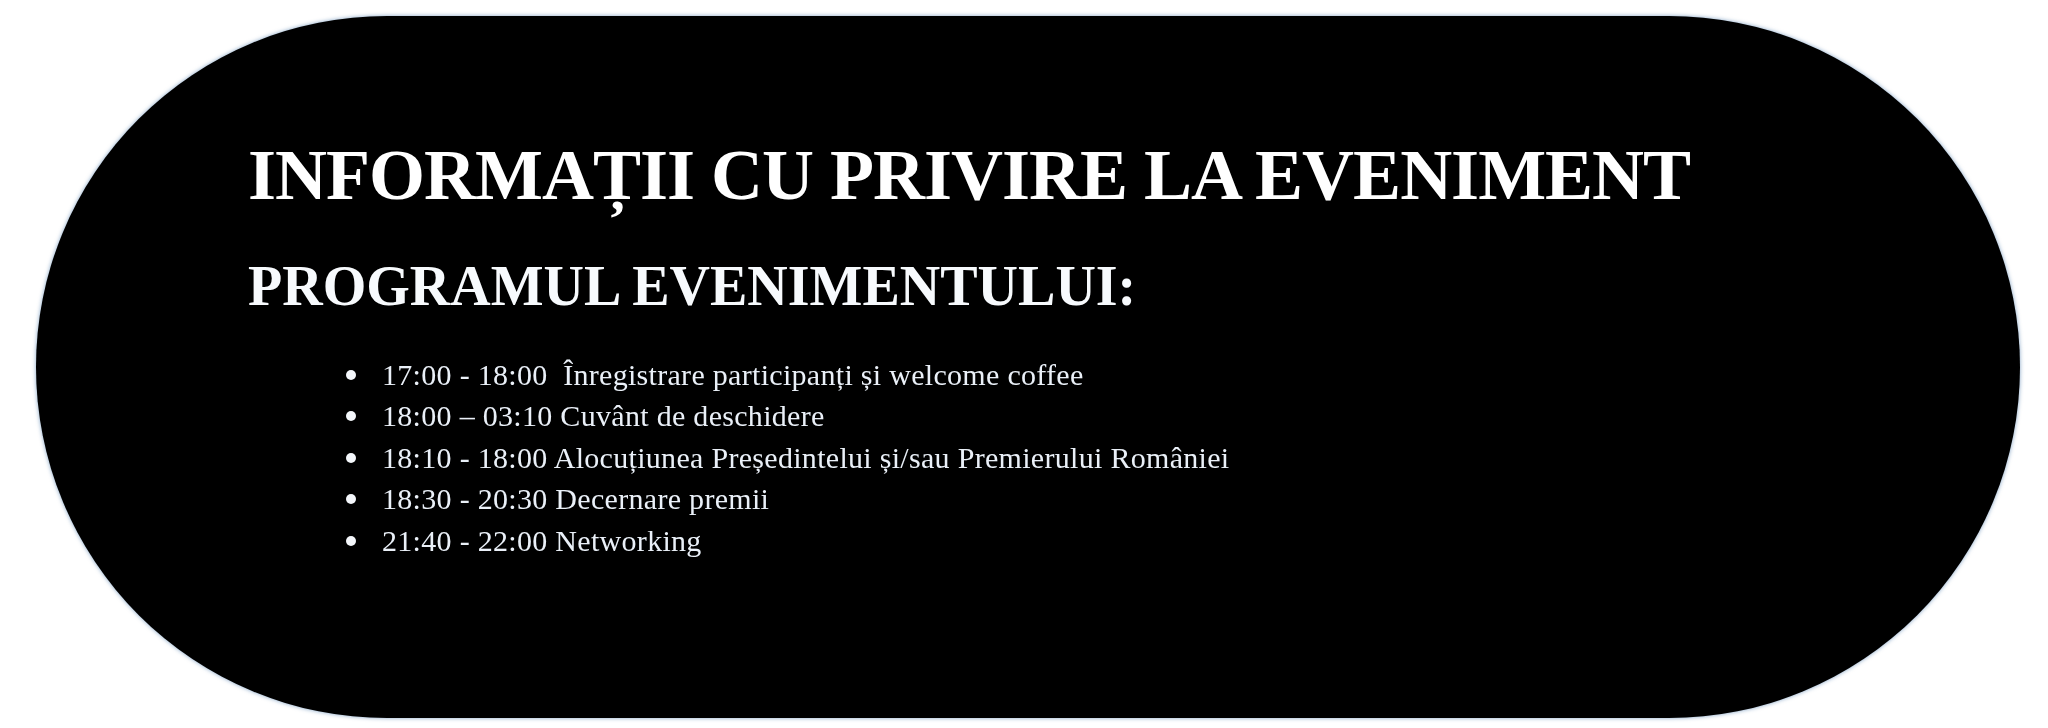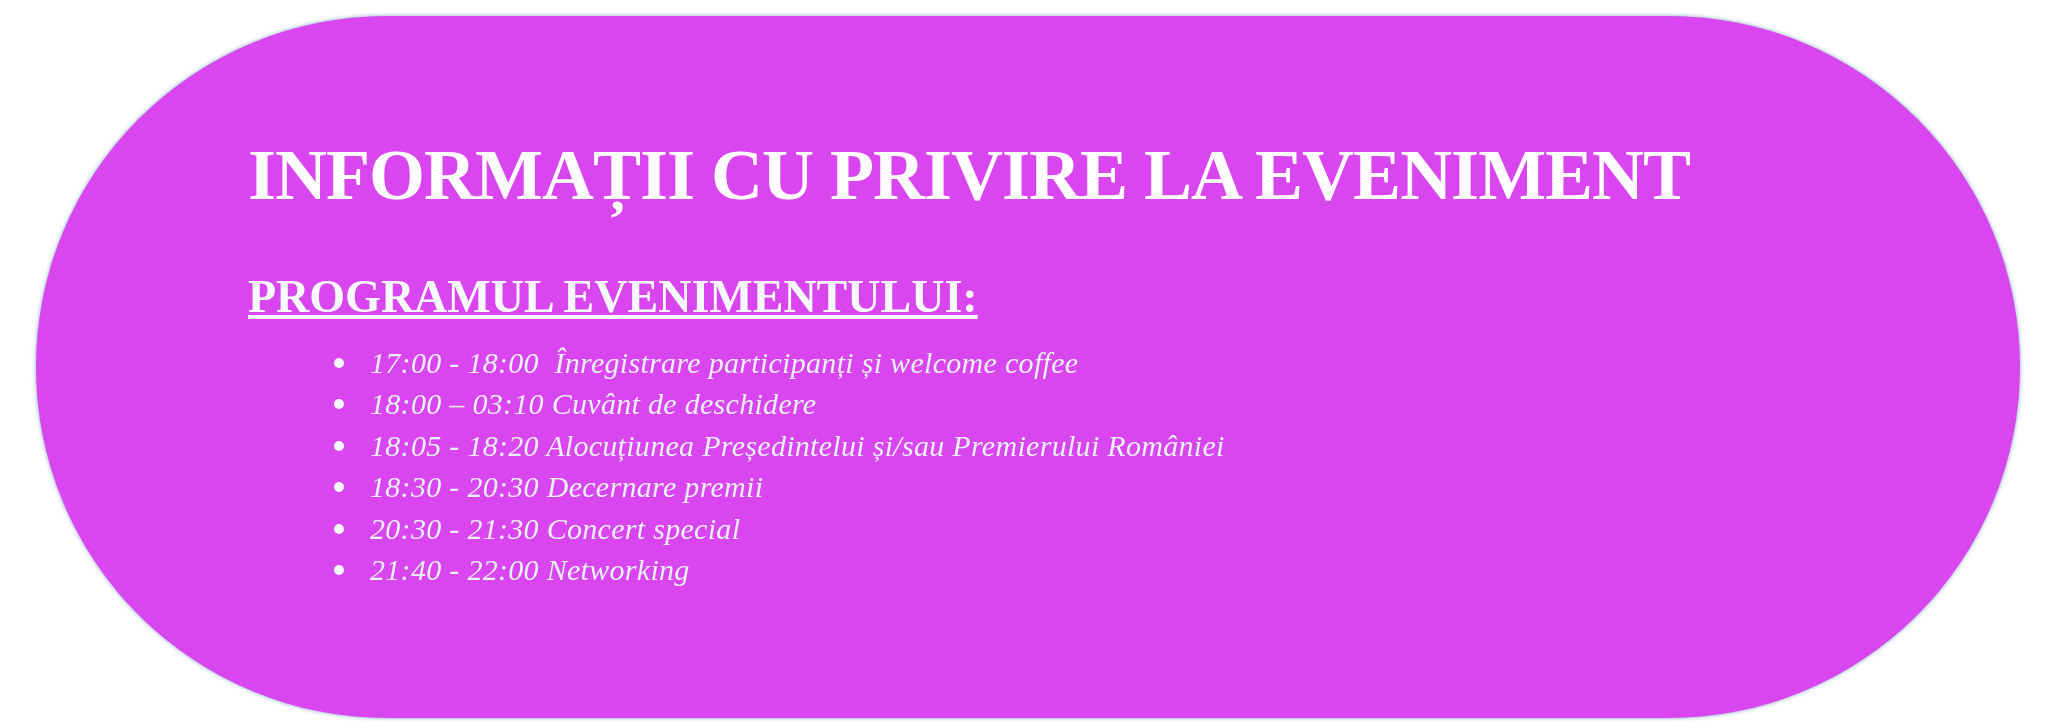--- a/index.html
+++ b/index.html
@@ -34,36 +34,34 @@
     font-size: 72px;
     font-weight: bold;
     letter-spacing: -1px;
     line-height: 1.05;
     color: #ffffff;
     white-space: pre;
   }
   .program-heading {
     position: absolute;
     left: 212px;
-    top: 256px;
-    font-size: 46px;
+    top: 240px;
+    font-size: 56px;
     font-weight: bold;
     line-height: 1.1;
     color: #f7fafd;
     white-space: pre;
-    text-decoration: underline;
   }
   .schedule-list {
     position: absolute;
     left: 294px;
     top: 322px;
-    margin: 4px;
+    margin: 16px;
     padding: 0;
     list-style: none;
-    font-style: italic;
   }
   .schedule-item {
     position: relative;
     height: 41.5px;
     display: flex;
     align-items: center;
     padding-left: 36px;
   }
   .bullet-dot {
     position: absolute;
@@ -80,46 +78,42 @@
     font-weight: 400;
     color: #eaf0f8;
     white-space: pre;
     letter-spacing: 0.3px;
   }
 </style>
 </head>
 <body>
 
 <div class="canvas" style="background: rgb(255, 255, 255);">
-  <div class="event-card" style="background: #d946ef;">
+  <div class="event-card" style="background: #000000;">
 
     <div class="event-title" style="color: rgb(255, 255, 255);">INFORMAȚII CU PRIVIRE LA EVENIMENT</div>
 
     <div class="program-heading">PROGRAMUL EVENIMENTULUI:</div>
 
     <ul class="schedule-list">
       <li class="schedule-item">
         <span class="bullet-dot"></span>
         <span class="schedule-item-text">17:00 - 18:00  Înregistrare participanți și welcome coffee</span>
       </li>
       <li class="schedule-item">
         <span class="bullet-dot"></span>
         <span class="schedule-item-text">18:00 – 03:10 Cuvânt de deschidere</span>
       </li>
       <li class="schedule-item">
         <span class="bullet-dot"></span>
-        <span class="schedule-item-text">18:05 - 18:20 Alocuțiunea Președintelui și/sau Premierului României</span>
+        <span class="schedule-item-text">18:10 - 18:00 Alocuțiunea Președintelui și/sau Premierului României</span>
       </li>
       <li class="schedule-item">
         <span class="bullet-dot"></span>
         <span class="schedule-item-text">18:30 - 20:30 Decernare premii</span>
-      </li>
-      <li class="schedule-item">
-        <span class="bullet-dot"></span>
-        <span class="schedule-item-text">20:30 - 21:30 Concert special</span>
       </li>
       <li class="schedule-item">
         <span class="bullet-dot"></span>
         <span class="schedule-item-text">21:40 - 22:00 Networking</span>
       </li>
     </ul>
 
   </div>
 </div>
 

